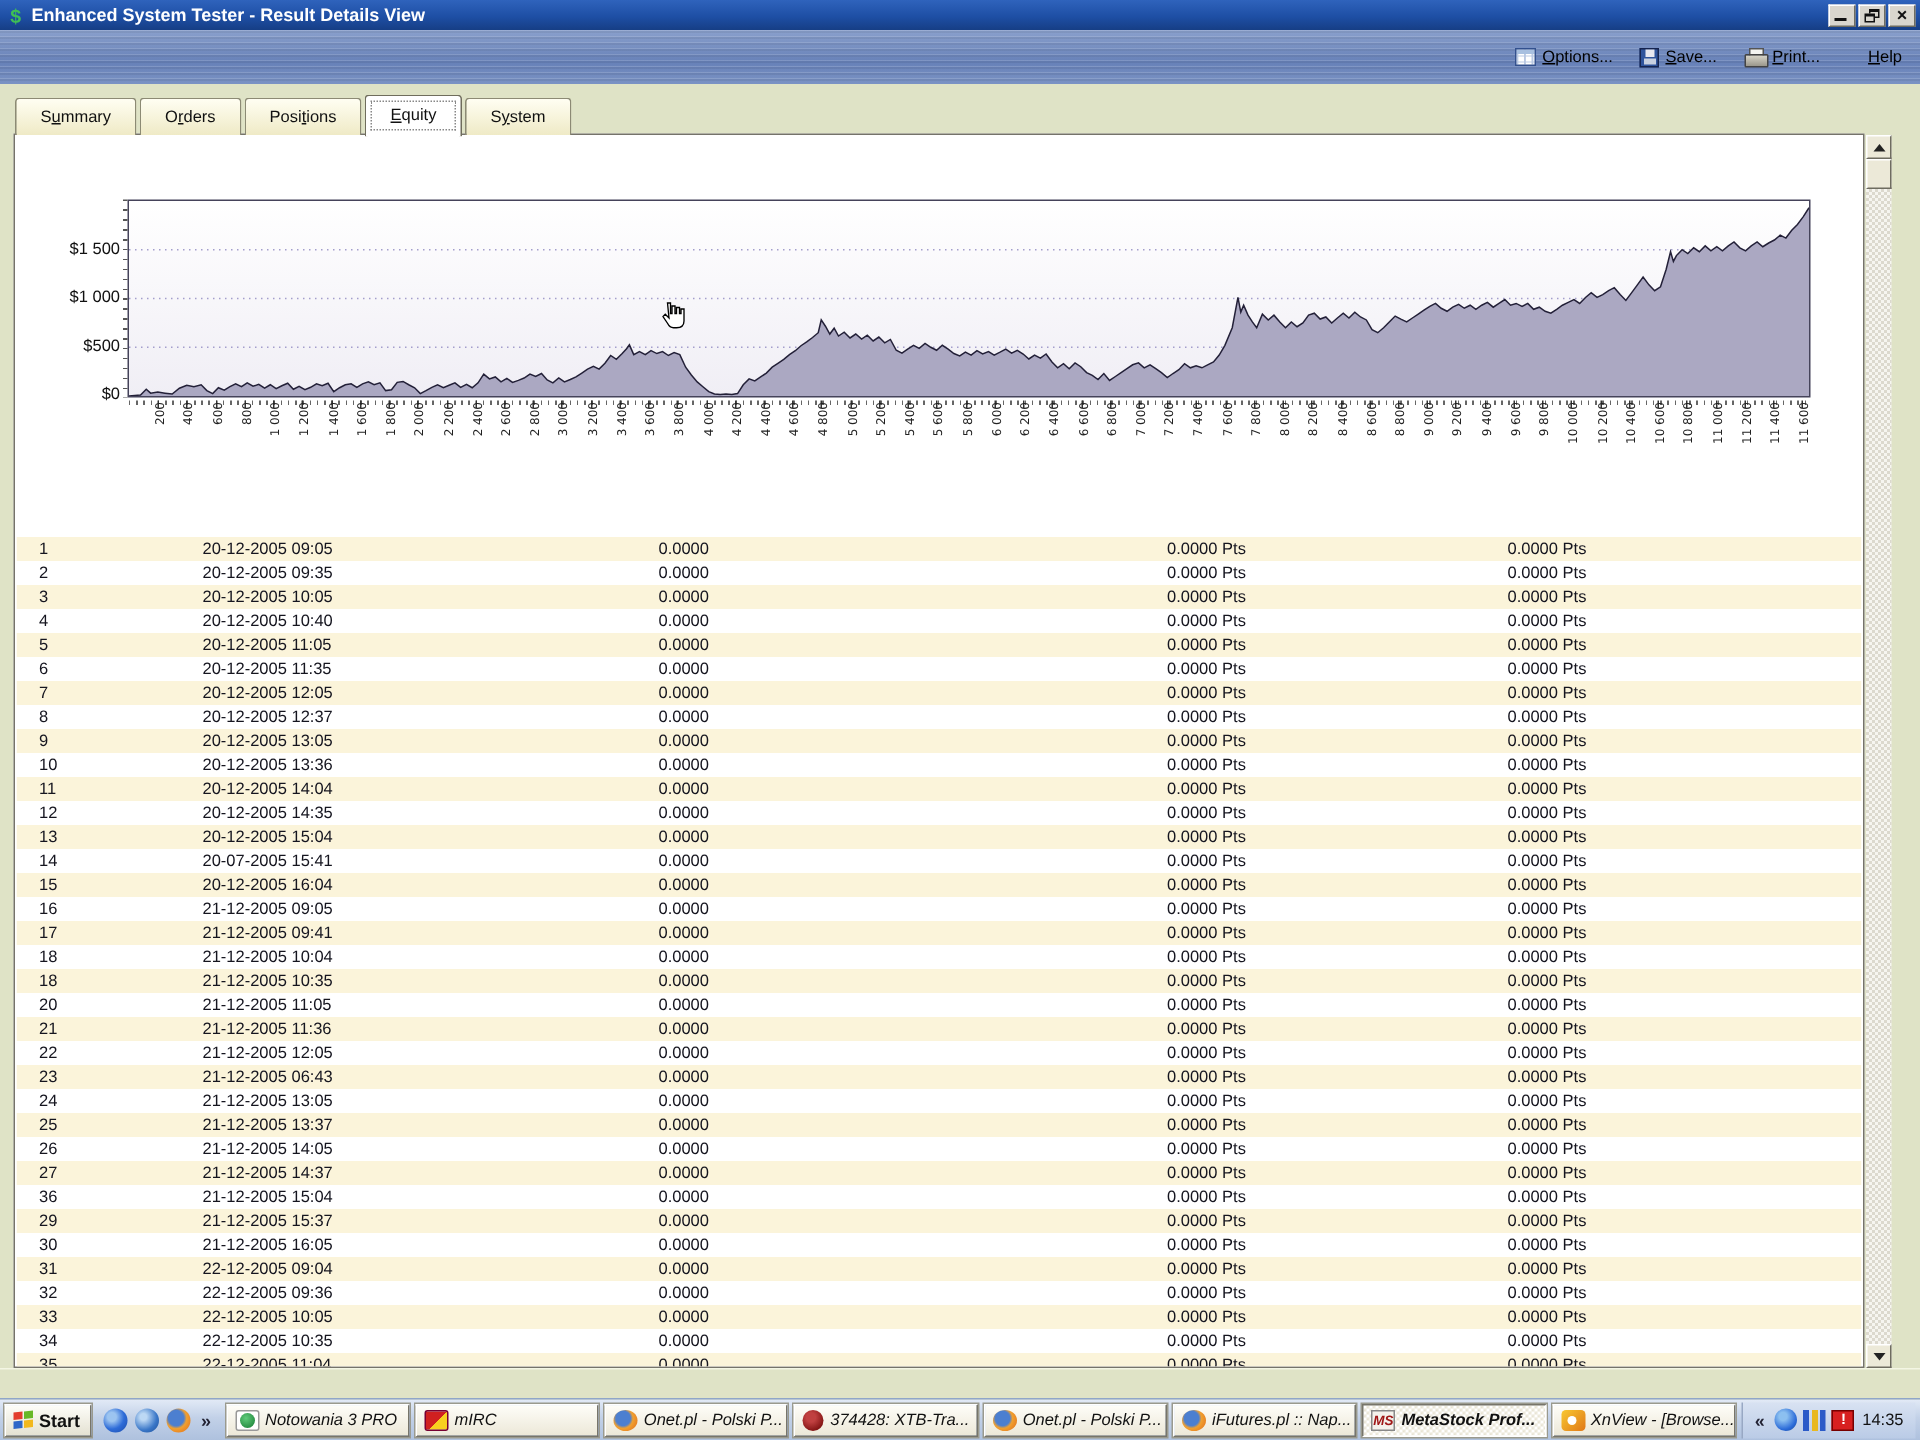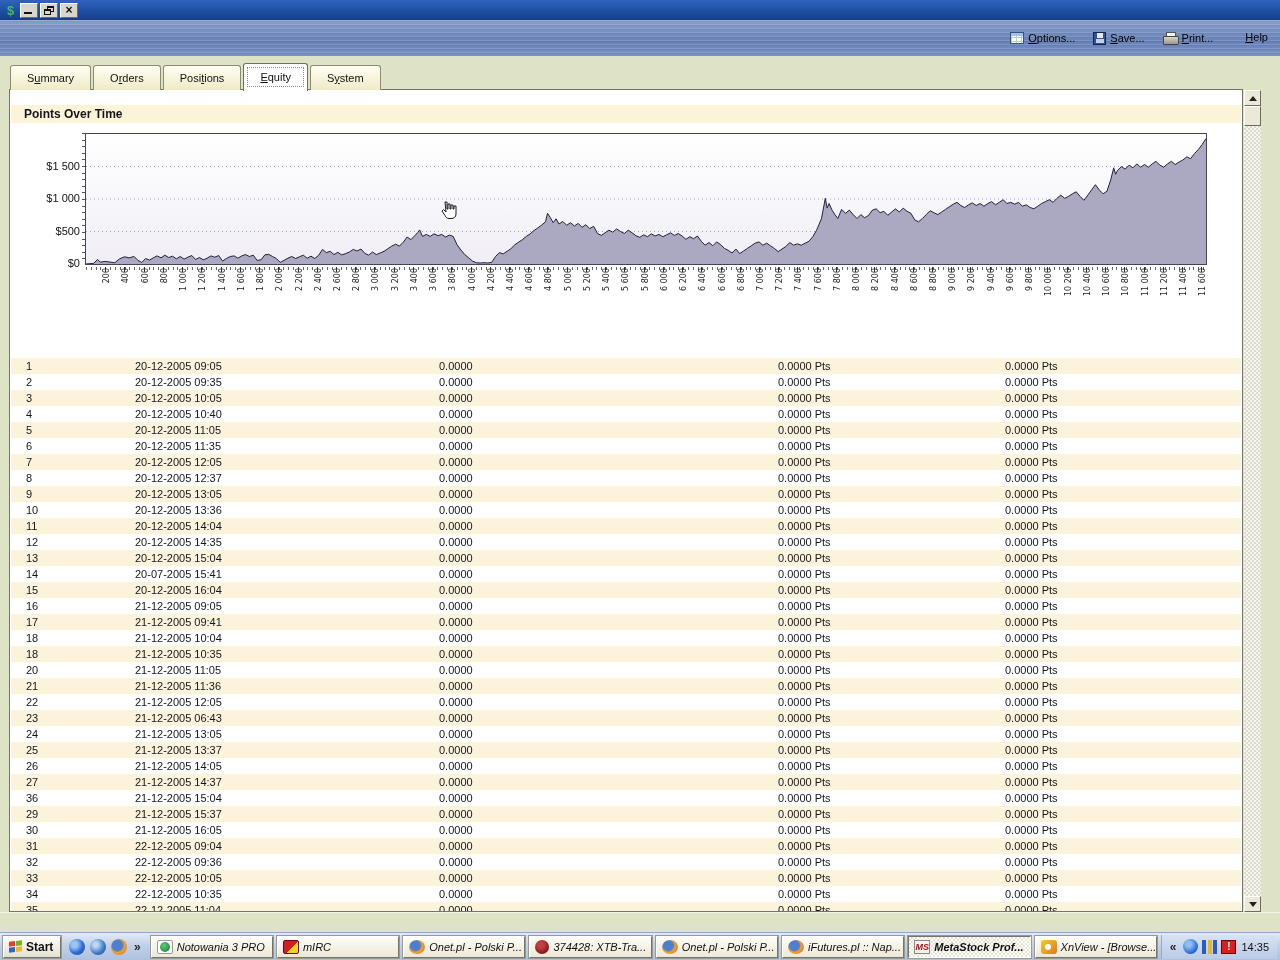--- a/index.html
+++ b/index.html
@@ -19,21 +19,21 @@
   .winbtn .rest2{position:absolute;left:6px;top:2px;width:7px;height:6px;border:1px solid #111;border-top:2px solid #111;}
   .winbtn .xgl{position:absolute;left:0;top:0;width:100%;height:100%;font-size:12px;line-height:13px;text-align:center;color:#111;font-weight:bold;}
 
   
   .toolbar{position:absolute;left:0;top:20px;width:1280px;height:36px;
     background:linear-gradient(180deg,#8AA0CC 0%,#6781B8 60%,#7B93C4 100%);
     background-blend-mode:normal;}
   .toolbar::before{content:"";position:absolute;inset:0;
     background:repeating-linear-gradient(180deg,rgba(255,255,255,.14) 0 1px,rgba(0,0,0,.06) 1px 2px,transparent 2px 4px);}
   .toolbar-inner{position:absolute;right:12px;top:0;height:100%;display:flex;align-items:center;gap:18px;}
-  .tbtn{display:flex;gap:4px;font-size:11px;color:#000;cursor:default;position:relative;}
+  .tbtn{display:flex;align-items:center;gap:4px;font-size:11px;color:#000;cursor:default;position:relative;}
   .tbtn u{text-decoration:underline;}
 
   .icon{display:inline-block;vertical-align:middle;}
   .icon-options-grid-icon{width:14px;height:12px;background:#fff;border:1px solid #33518E;
     background-image:linear-gradient(180deg,#A8C0E0 0 3px,transparent 3px),
       linear-gradient(#B9C8E2 1px,transparent 1px),linear-gradient(90deg,#B9C8E2 1px,transparent 1px);
     background-size:100% 100%,100% 4px,5px 100%;}
   .icon-save-floppy-icon{width:13px;height:13px;background:#30549C;border:1px solid #16244E;position:relative;}
   .icon-save-floppy-icon::before{content:"";position:absolute;left:3px;top:0;width:6px;height:5px;background:#E8E8F0;}
   .icon-save-floppy-icon::after{content:"";position:absolute;left:2px;bottom:1px;width:8px;height:4px;background:#C8D0E0;}
@@ -152,20 +152,21 @@
   .icon-messenger-icon{background:radial-gradient(circle at 38% 35%,#8CC0F0 0 20%,#2A6AD8 65%,#16448E 100%);border-radius:50%;height:15px;}
   .icon-volume-columns-icon{background:linear-gradient(90deg,#2A5AC8 0 28%,transparent 28% 38%,#E8B820 38% 66%,transparent 66% 76%,#2A5AC8 76%);}
   .icon-alert-icon{background:#D82020;border:1px solid #700;color:#fff;font-weight:bold;font-size:10px;line-height:12px;text-align:center;}
   .clock{font-size:11px;color:#111;}
 </style>
 </head>
 <body>
 
 <div class="titlebar">
   <span class="title-icon">$</span>
+  <span class="title-text">Enhanced System Tester - Result Details View</span>
   <span class="winbtn">
       <span class="mingl"></span>
     </span>
   <span class="winbtn">
       <span class="rest2"></span>
       <span class="rest1"></span>
     </span>
   <span class="winbtn">
       <span class="xgl">×</span>
     </span>
@@ -199,21 +200,20 @@
 
 <div class="tabs" id="tabs">
     <div class="tab">S<u>u</u>mmary</div>
     <div class="tab">O<u>r</u>ders</div>
     <div class="tab">Posi<u>t</u>ions</div>
     <div class="tab active"><u>E</u>quity</div>
     <div class="tab">S<u>y</u>stem</div>
   </div>
 
 <div class="panel">
-  <div class="band band1">Points Over Time</div>
 
   <div class="plot" id="plot">
     <svg id="chart-svg" width="1120" height="130" viewBox="0 0 1120 130" preserveAspectRatio="none">
         <line x1="0" x2="1120" y1="97.5" y2="97.5" stroke="#A39ECC" stroke-width="1" stroke-dasharray="1,3"></line>
         <line x1="0" x2="1120" y1="65" y2="65" stroke="#A39ECC" stroke-width="1" stroke-dasharray="1,3"></line>
         <line x1="0" x2="1120" y1="32.5" y2="32.5" stroke="#A39ECC" stroke-width="1" stroke-dasharray="1,3"></line>
         <polygon points="0,130 0.0,130.0 7.7,129.3 11.5,125.5 14.4,128.1 19.2,127.4 24.0,128.1 28.8,128.7 33.6,124.8 38.5,122.8 43.3,123.8 48.1,122.5 51.9,126.4 55.8,128.4 59.6,124.5 63.5,126.1 67.3,123.8 71.1,121.9 75.0,123.8 78.8,121.2 82.7,123.5 86.5,122.2 90.4,124.8 94.2,122.5 98.1,125.1 101.9,123.2 105.8,121.5 109.6,125.5 113.4,123.5 117.3,125.8 121.1,124.2 125.0,121.9 128.8,123.2 132.7,121.5 136.5,127.1 140.4,124.5 144.2,122.5 148.1,121.9 151.9,124.2 155.7,121.9 159.6,120.6 163.4,122.5 167.3,121.2 171.1,126.4 175.0,125.8 178.8,120.9 182.7,120.3 186.5,122.5 190.4,124.5 194.2,128.4 198.0,126.4 201.9,124.2 205.7,122.5 209.6,124.5 213.4,122.8 217.3,121.2 221.1,124.2 225.0,122.2 228.8,124.5 232.7,121.2 236.5,115.4 240.3,118.6 244.2,117.3 248.0,120.6 251.9,118.3 255.7,120.9 259.6,119.6 263.4,118.0 267.3,115.4 271.1,117.0 275.0,115.0 278.8,119.3 282.6,121.2 286.5,118.0 290.3,120.6 294.2,119.0 298.0,117.3 301.9,114.7 305.7,112.1 309.6,110.2 313.4,112.1 317.3,108.2 321.1,103.0 324.9,105.6 328.8,101.7 331.7,98.5 333.6,95.9 336.5,102.4 340.3,100.4 344.2,102.4 348.0,99.8 351.9,101.7 355.7,100.4 359.6,103.0 363.4,101.1 367.2,102.4 371.1,110.8 374.9,116.0 378.8,120.6 382.6,123.8 386.5,127.1 390.3,128.7 394.2,129.0 398.0,128.7 401.9,129.0 405.7,128.4 409.5,122.5 413.4,118.6 417.2,119.9 421.1,117.3 424.9,114.7 428.8,110.8 432.6,108.2 436.5,105.6 440.3,102.4 444.2,99.8 448.0,96.5 451.8,93.9 455.7,91.0 459.5,87.8 461.5,79.3 464.3,83.5 467.2,88.7 470.1,84.8 473.0,90.0 476.8,87.4 480.7,91.3 484.5,88.7 488.4,92.0 492.2,89.4 496.1,93.3 499.9,90.7 503.8,94.6 507.6,92.3 511.5,99.5 515.3,101.4 519.1,98.8 523.0,96.2 526.8,98.2 530.7,94.9 534.5,97.5 538.4,99.5 542.2,96.2 546.1,98.8 549.9,101.7 553.8,103.3 557.6,100.8 561.4,102.7 565.3,99.8 569.1,102.0 573.0,100.4 576.8,102.7 580.7,100.8 584.5,98.8 588.4,101.4 592.2,99.5 596.1,102.0 599.9,105.3 603.7,102.7 607.6,104.7 611.4,102.0 615.3,107.3 619.1,111.2 623.0,108.5 626.8,111.8 630.7,107.9 634.5,110.5 638.4,114.4 642.2,116.3 646.0,119.0 649.9,115.0 653.7,119.6 657.6,117.0 661.4,114.4 665.3,111.8 669.1,109.2 673.0,107.9 676.8,111.2 680.7,109.2 684.5,111.8 688.3,114.4 692.2,117.7 696.0,115.0 699.9,112.5 703.7,108.5 707.6,111.2 711.4,109.8 715.3,111.2 719.1,109.2 723.0,107.3 726.8,102.7 730.6,96.2 735.5,84.5 739.3,64.3 741.2,74.1 743.1,69.5 746.0,76.1 748.9,80.6 751.8,84.5 755.6,75.4 759.5,79.3 763.3,76.1 767.2,80.6 771.0,84.5 774.9,80.6 778.7,83.8 782.6,81.3 786.4,76.1 790.2,74.8 794.1,78.7 797.9,77.3 801.8,81.3 805.6,78.0 809.5,74.8 813.3,78.0 817.2,74.1 821.0,77.3 824.9,79.3 828.7,85.8 832.5,87.8 836.4,84.5 840.2,80.6 844.1,76.7 847.9,78.7 851.8,80.6 855.6,78.0 859.5,75.4 863.3,72.8 867.2,70.2 871.0,68.3 874.8,71.5 878.7,73.5 882.5,70.8 886.4,68.9 890.2,71.5 894.1,69.5 897.9,72.2 901.8,69.5 905.6,67.6 909.5,70.8 913.3,68.3 917.2,65.7 921.0,69.5 924.8,68.3 928.7,70.2 932.5,68.3 936.4,72.2 940.2,70.8 944.1,73.5 947.9,74.8 951.8,72.2 955.6,69.5 959.5,67.6 963.3,65.7 967.1,68.3 971.0,64.3 974.8,61.1 978.7,64.3 982.5,62.4 986.4,59.8 990.2,57.8 994.1,62.4 997.9,66.3 1001.8,61.1 1005.6,55.9 1009.4,50.7 1013.3,55.9 1017.1,59.8 1021.0,57.2 1024.8,45.5 1027.7,33.8 1029.6,40.3 1031.6,36.4 1035.4,32.5 1039.2,35.1 1043.1,31.2 1046.9,33.8 1050.8,29.9 1054.6,33.2 1058.5,30.5 1062.3,33.2 1066.2,29.9 1070.0,27.3 1073.9,31.2 1077.7,33.2 1081.5,29.9 1085.4,27.3 1089.2,30.5 1093.1,28.0 1096.9,26.0 1100.8,22.8 1104.6,24.7 1108.5,19.5 1112.3,15.6 1116.2,10.4 1120.0,4.5 1120,130" fill="#ABA8C2"></polygon>
         <polyline points="0.0,130.0 7.7,129.3 11.5,125.5 14.4,128.1 19.2,127.4 24.0,128.1 28.8,128.7 33.6,124.8 38.5,122.8 43.3,123.8 48.1,122.5 51.9,126.4 55.8,128.4 59.6,124.5 63.5,126.1 67.3,123.8 71.1,121.9 75.0,123.8 78.8,121.2 82.7,123.5 86.5,122.2 90.4,124.8 94.2,122.5 98.1,125.1 101.9,123.2 105.8,121.5 109.6,125.5 113.4,123.5 117.3,125.8 121.1,124.2 125.0,121.9 128.8,123.2 132.7,121.5 136.5,127.1 140.4,124.5 144.2,122.5 148.1,121.9 151.9,124.2 155.7,121.9 159.6,120.6 163.4,122.5 167.3,121.2 171.1,126.4 175.0,125.8 178.8,120.9 182.7,120.3 186.5,122.5 190.4,124.5 194.2,128.4 198.0,126.4 201.9,124.2 205.7,122.5 209.6,124.5 213.4,122.8 217.3,121.2 221.1,124.2 225.0,122.2 228.8,124.5 232.7,121.2 236.5,115.4 240.3,118.6 244.2,117.3 248.0,120.6 251.9,118.3 255.7,120.9 259.6,119.6 263.4,118.0 267.3,115.4 271.1,117.0 275.0,115.0 278.8,119.3 282.6,121.2 286.5,118.0 290.3,120.6 294.2,119.0 298.0,117.3 301.9,114.7 305.7,112.1 309.6,110.2 313.4,112.1 317.3,108.2 321.1,103.0 324.9,105.6 328.8,101.7 331.7,98.5 333.6,95.9 336.5,102.4 340.3,100.4 344.2,102.4 348.0,99.8 351.9,101.7 355.7,100.4 359.6,103.0 363.4,101.1 367.2,102.4 371.1,110.8 374.9,116.0 378.8,120.6 382.6,123.8 386.5,127.1 390.3,128.7 394.2,129.0 398.0,128.7 401.9,129.0 405.7,128.4 409.5,122.5 413.4,118.6 417.2,119.9 421.1,117.3 424.9,114.7 428.8,110.8 432.6,108.2 436.5,105.6 440.3,102.4 444.2,99.8 448.0,96.5 451.8,93.9 455.7,91.0 459.5,87.8 461.5,79.3 464.3,83.5 467.2,88.7 470.1,84.8 473.0,90.0 476.8,87.4 480.7,91.3 484.5,88.7 488.4,92.0 492.2,89.4 496.1,93.3 499.9,90.7 503.8,94.6 507.6,92.3 511.5,99.5 515.3,101.4 519.1,98.8 523.0,96.2 526.8,98.2 530.7,94.9 534.5,97.5 538.4,99.5 542.2,96.2 546.1,98.8 549.9,101.7 553.8,103.3 557.6,100.8 561.4,102.7 565.3,99.8 569.1,102.0 573.0,100.4 576.8,102.7 580.7,100.8 584.5,98.8 588.4,101.4 592.2,99.5 596.1,102.0 599.9,105.3 603.7,102.7 607.6,104.7 611.4,102.0 615.3,107.3 619.1,111.2 623.0,108.5 626.8,111.8 630.7,107.9 634.5,110.5 638.4,114.4 642.2,116.3 646.0,119.0 649.9,115.0 653.7,119.6 657.6,117.0 661.4,114.4 665.3,111.8 669.1,109.2 673.0,107.9 676.8,111.2 680.7,109.2 684.5,111.8 688.3,114.4 692.2,117.7 696.0,115.0 699.9,112.5 703.7,108.5 707.6,111.2 711.4,109.8 715.3,111.2 719.1,109.2 723.0,107.3 726.8,102.7 730.6,96.2 735.5,84.5 739.3,64.3 741.2,74.1 743.1,69.5 746.0,76.1 748.9,80.6 751.8,84.5 755.6,75.4 759.5,79.3 763.3,76.1 767.2,80.6 771.0,84.5 774.9,80.6 778.7,83.8 782.6,81.3 786.4,76.1 790.2,74.8 794.1,78.7 797.9,77.3 801.8,81.3 805.6,78.0 809.5,74.8 813.3,78.0 817.2,74.1 821.0,77.3 824.9,79.3 828.7,85.8 832.5,87.8 836.4,84.5 840.2,80.6 844.1,76.7 847.9,78.7 851.8,80.6 855.6,78.0 859.5,75.4 863.3,72.8 867.2,70.2 871.0,68.3 874.8,71.5 878.7,73.5 882.5,70.8 886.4,68.9 890.2,71.5 894.1,69.5 897.9,72.2 901.8,69.5 905.6,67.6 909.5,70.8 913.3,68.3 917.2,65.7 921.0,69.5 924.8,68.3 928.7,70.2 932.5,68.3 936.4,72.2 940.2,70.8 944.1,73.5 947.9,74.8 951.8,72.2 955.6,69.5 959.5,67.6 963.3,65.7 967.1,68.3 971.0,64.3 974.8,61.1 978.7,64.3 982.5,62.4 986.4,59.8 990.2,57.8 994.1,62.4 997.9,66.3 1001.8,61.1 1005.6,55.9 1009.4,50.7 1013.3,55.9 1017.1,59.8 1021.0,57.2 1024.8,45.5 1027.7,33.8 1029.6,40.3 1031.6,36.4 1035.4,32.5 1039.2,35.1 1043.1,31.2 1046.9,33.8 1050.8,29.9 1054.6,33.2 1058.5,30.5 1062.3,33.2 1066.2,29.9 1070.0,27.3 1073.9,31.2 1077.7,33.2 1081.5,29.9 1085.4,27.3 1089.2,30.5 1093.1,28.0 1096.9,26.0 1100.8,22.8 1104.6,24.7 1108.5,19.5 1112.3,15.6 1116.2,10.4 1120.0,4.5" fill="none" stroke="#232038" stroke-width="1"></polyline>
       </svg>
   </div>

